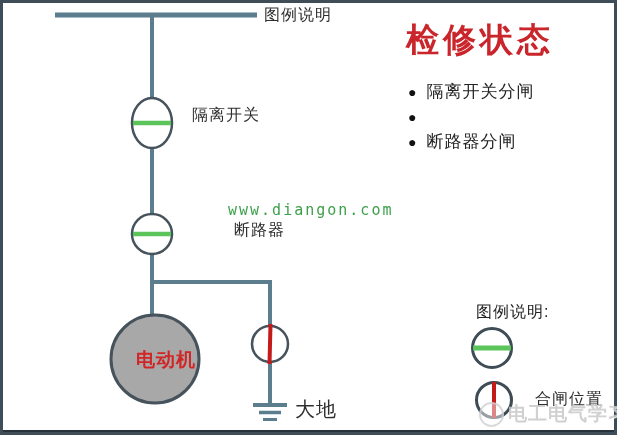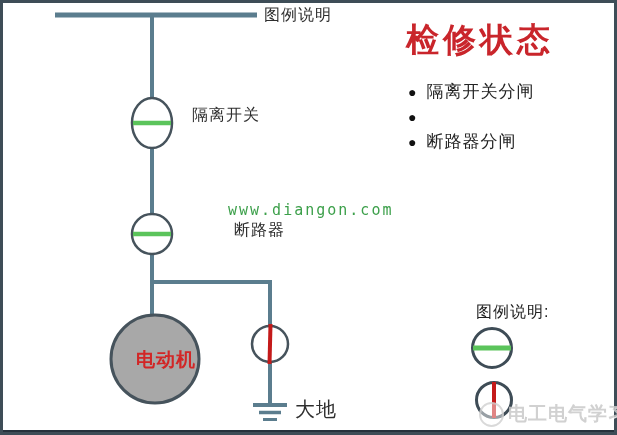--- a/index.html
+++ b/index.html
@@ -102,19 +102,20 @@
     </div>
     <div class="status-row">
       <span class="bullet">●</span>
       <span>断路器分闸</span>
     </div>
   </div>
 
   <div class="abs site-wm">www.diangon.com</div>
 
   <div class="abs legend-title">图例说明:</div>
+  <div class="abs lbl leg-lbl2">合闸位置</div>
 
   <div class="abs brand">
     <span class="brand-icon"></span>
     <span class="brand-text">电工电气学习</span>
   </div>
 
 </div>
 
 </body></html>

